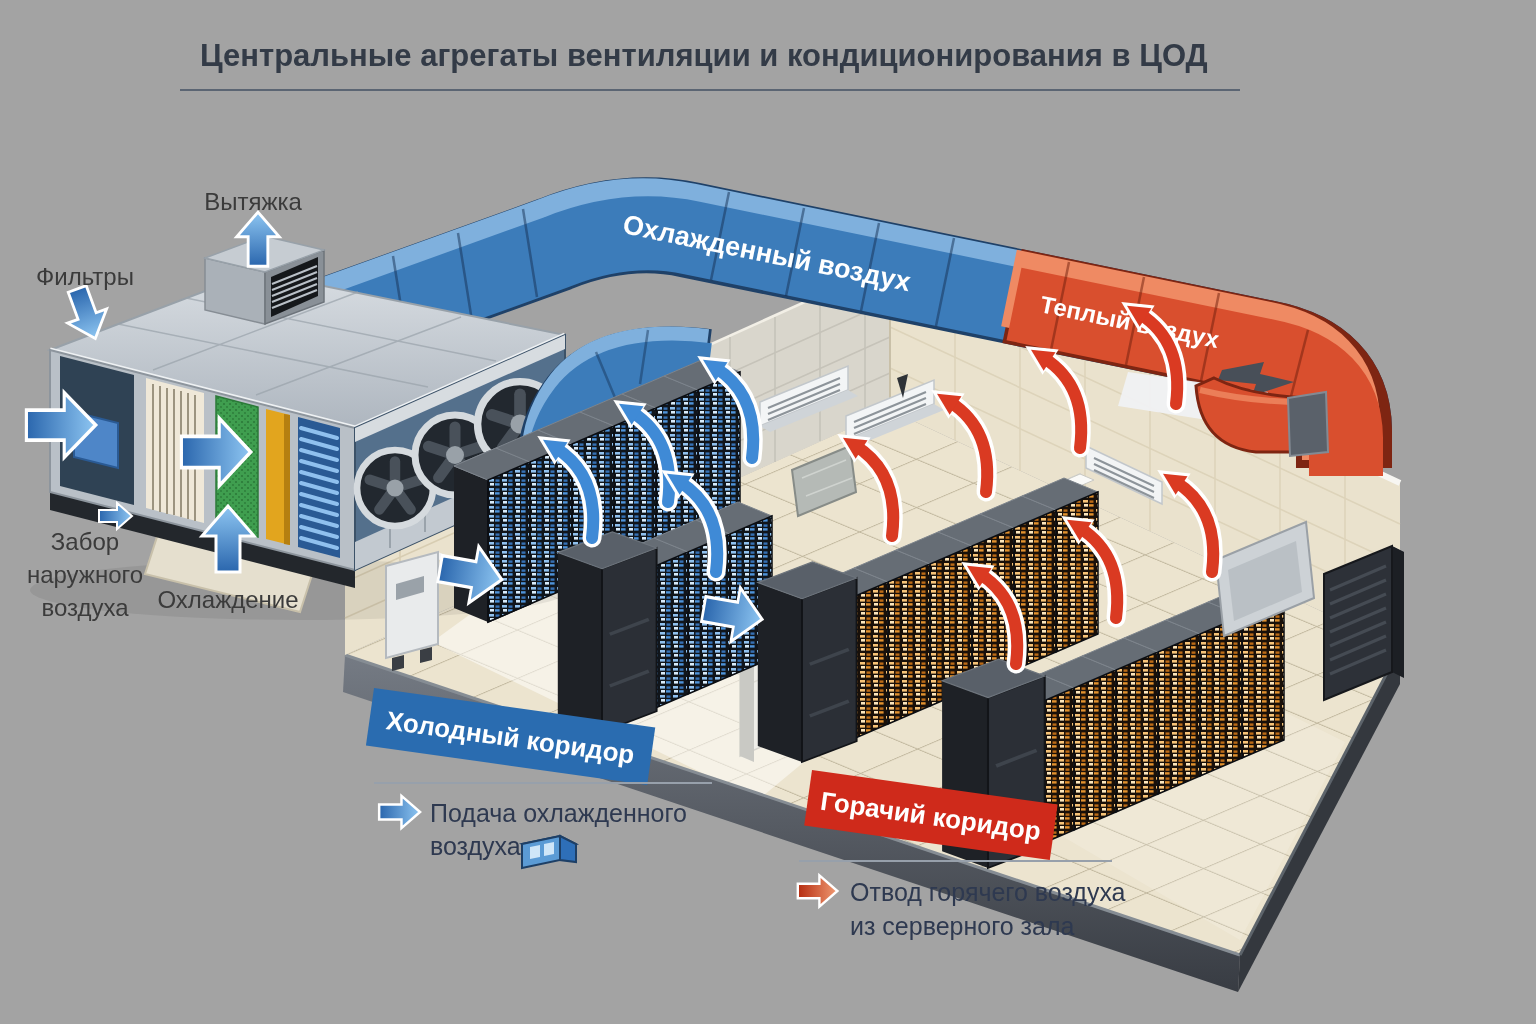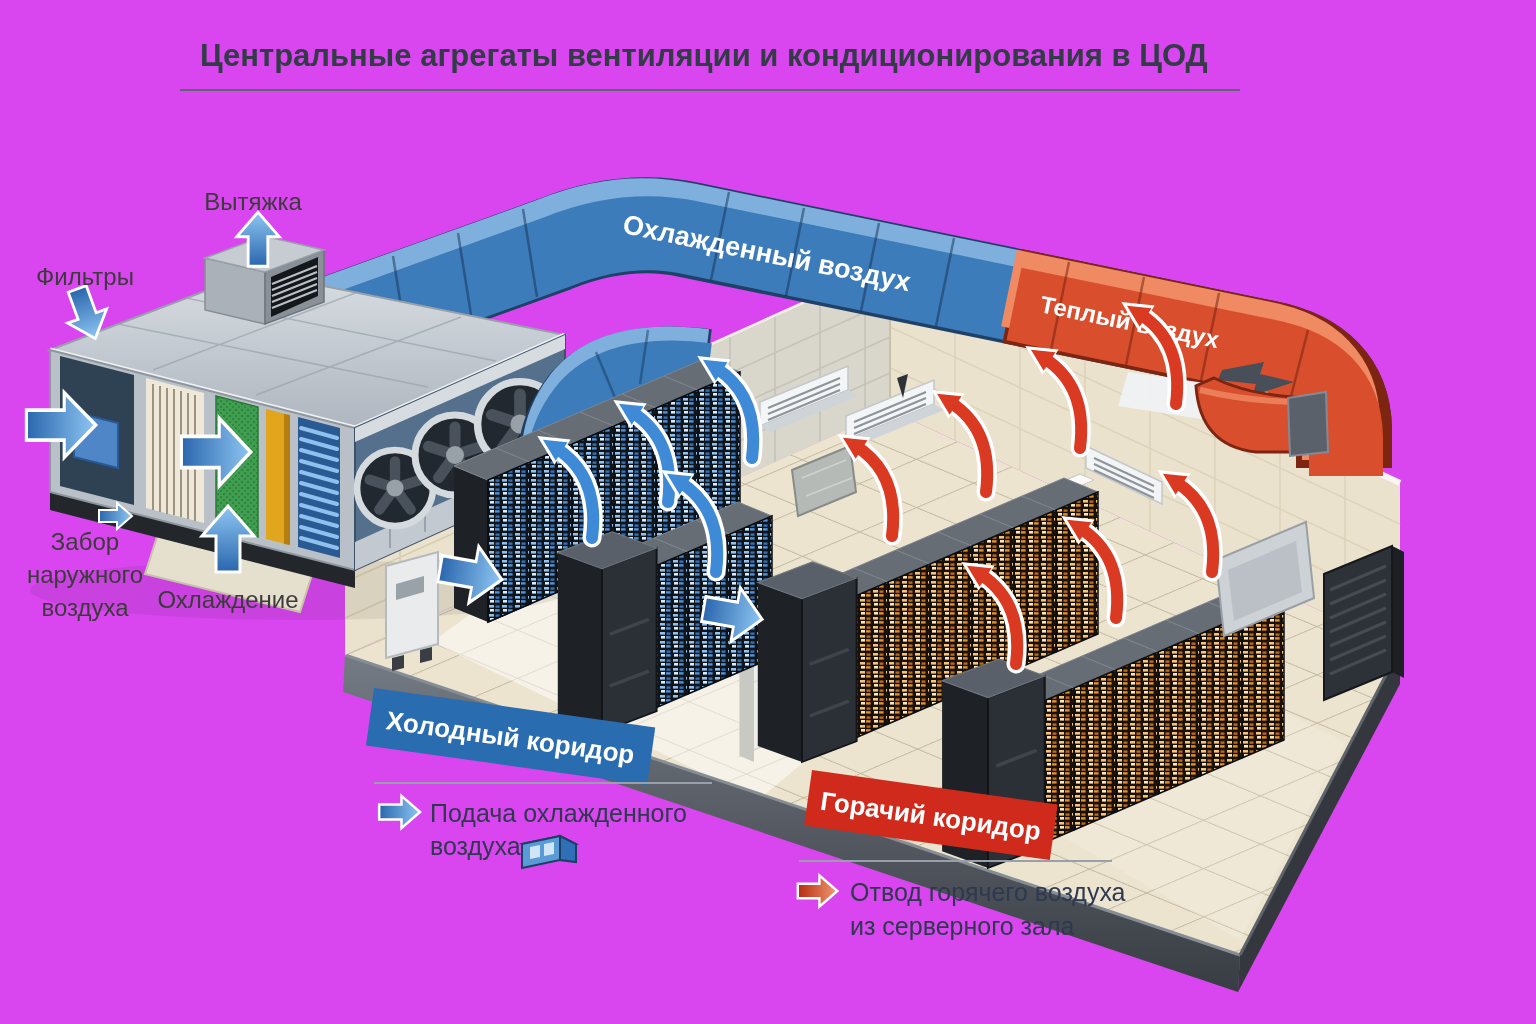--- a/index.html
+++ b/index.html
@@ -1,16 +1,16 @@
 <!DOCTYPE html>
 <html style="--title_text: #333b47; --label_text: #3b3b3b; --legend_text: #2e3950; --duct_blue: #3c7cba; --duct_blue_light: #7fb0dd; --duct_blue_outline: #1f4168; --duct_red: #d94f2e; --duct_red_light: #ef8a63; --duct_red_outline: #7e2512; --arrow_blue: #3f8ad6; --arrow_red: #da3a22; --banner_blue: #2a6cb0; --banner_red: #cf2a1b; --wall_beige: #eae2cd; --wall_gray: #d9d6cc; --floor_beige: #ece4cf; --rack_body: #24272d; --led_blue: #4e93d9; --led_orange: #e2912e;"><head>
 <meta charset="utf-8">
 <style>
   html,body{margin:0;padding:0;background:#ffffff;}
-  .stage{position:relative;width:1536px;height:1024px;background:#d946ef;overflow:hidden;
+  .stage{position:relative;width:1536px;height:1024px;background:#a3a3a3;overflow:hidden;
          font-family:"Liberation Sans", sans-serif;}
   svg text{font-family:"Liberation Sans", sans-serif;}
   .title-text{font-size:31px;font-weight:bold;fill:var(--title_text);}
   .lbl{font-size:24px;fill:var(--label_text);}
   .duct-lbl{font-size:27px;font-weight:bold;fill:#ffffff;}
   .duct-lbl2{font-size:24px;font-weight:bold;fill:#ffffff;}
   .banner-lbl{font-size:26px;font-weight:bold;fill:#ffffff;}
   .legend-lbl{font-size:25px;fill:var(--legend_text);}
   .f-wallbeige{fill:var(--wall_beige);} .f-wallgray{fill:var(--wall_gray);}
   .f-floor{fill:var(--floor_beige);}

